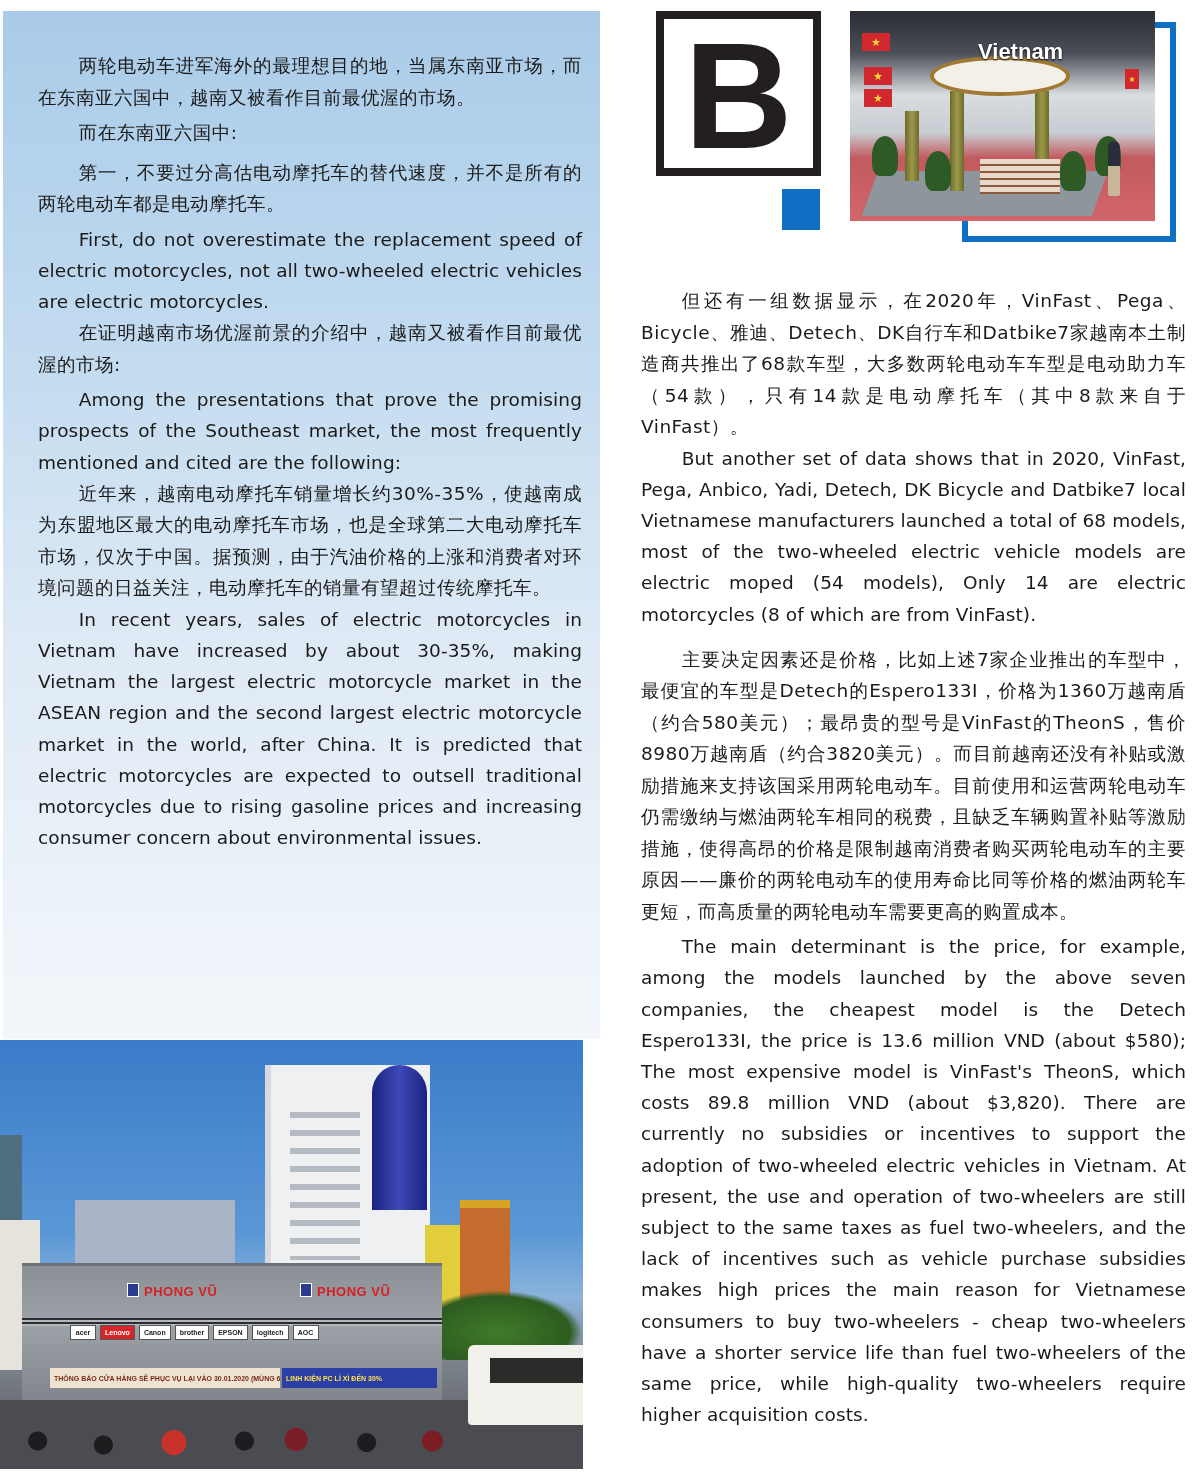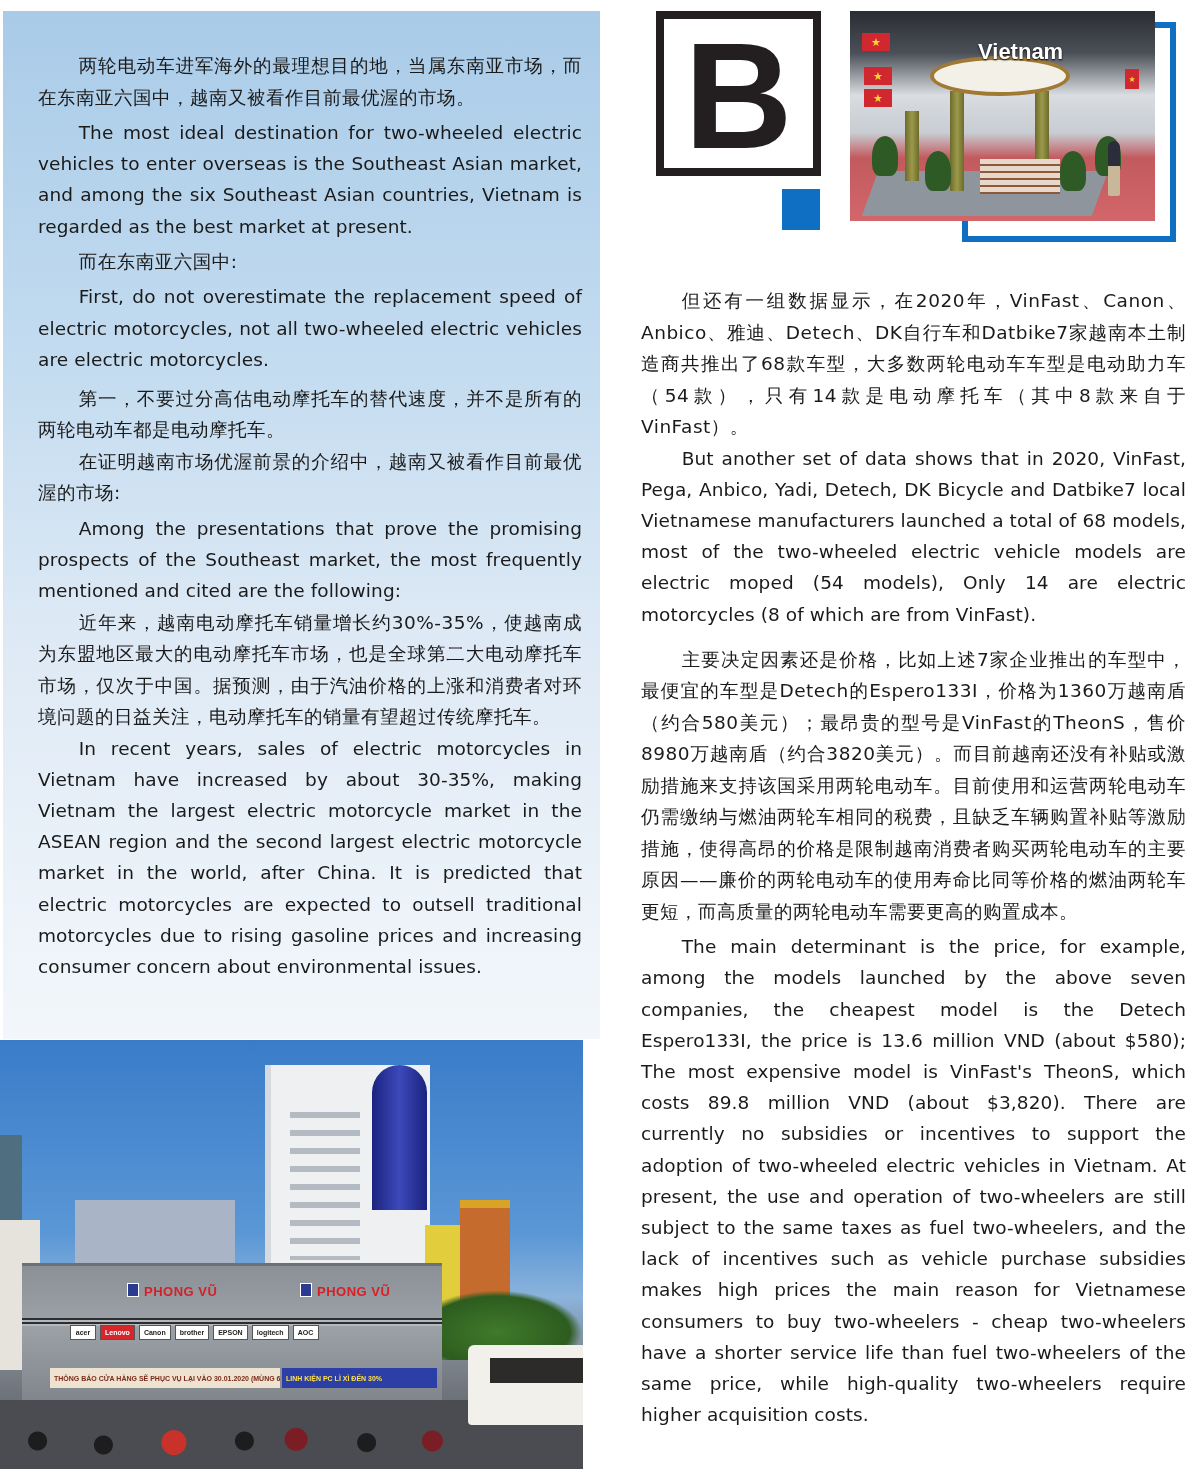--- a/index.html
+++ b/index.html
@@ -95,24 +95,23 @@
   .flag.f1 { left: 12px; top: 22px; } .flag.f2 { left: 14px; top: 56px; } .flag.f3 { left: 14px; top: 78px; } .flag.f4 { left: 275px; top: 58px; width: 14px; height: 20px; font-size: 8px; }
   .expo-person { position: absolute; left: 258px; top: 130px; width: 12px; height: 55px; background: linear-gradient(to bottom, #2b2e3a 0 45%, #c9b79a 45% 100%); border-radius: 6px 6px 2px 2px; }
 </style>
 </head>
 <body>
 
 <div class="left-panel"></div>
 
 <div class="col left-col">
   <p class="para zh">两轮电动车进军海外的最理想目的地，当属东南亚市场，而在东南亚六国中，越南又被看作目前最优渥的市场。</p>
-  <p class="para en gap-s">The most ideal destination for two-wheeled electric vehicles to enter overseas is the Southeast Asian market, and among the six Southeast Asian countries, Vietnam is regarded as the best market at present.</p>
   <p class="para zh gap-s">而在东南亚六国中:</p>
+  <p class="para zh gap-m">第一，不要过分高估电动摩托车的替代速度，并不是所有的两轮电动车都是电动摩托车。</p>
   <p class="para en gap-s">First, do not overestimate the replacement speed of electric motorcycles, not all two-wheeled electric vehicles are electric motorcycles.</p>
-  <p class="para zh gap-m">第一，不要过分高估电动摩托车的替代速度，并不是所有的两轮电动车都是电动摩托车。</p>
   <p class="para zh">在证明越南市场优渥前景的介绍中，越南又被看作目前最优渥的市场:</p>
   <p class="para en gap-s">Among the presentations that prove the promising prospects of the Southeast market, the most frequently mentioned and cited are the following:</p>
   <p class="para zh">近年来，越南电动摩托车销量增长约30%-35%，使越南成为东盟地区最大的电动摩托车市场，也是全球第二大电动摩托车市场，仅次于中国。据预测，由于汽油价格的上涨和消费者对环境问题的日益关注，电动摩托车的销量有望超过传统摩托车。</p>
   <p class="para en">In recent years, sales of electric motorcycles in Vietnam have increased by about 30-35%, making Vietnam the largest electric motorcycle market in the ASEAN region and the second largest electric motorcycle market in the world, after China. It is predicted that electric motorcycles are expected to outsell traditional motorcycles due to rising gasoline prices and increasing consumer concern about environmental issues.</p>
 </div>
 
 <div class="street-photo">
   <div class="bldg b-left-tower"></div>
   <div class="bldg b-left-white"></div>
   <div class="bldg b-white"></div>
@@ -165,17 +164,17 @@
   <span class="expo-title">Vietnam</span>
   <div class="expo-counter"></div>
   <div class="expo-plant pl1"></div>
   <div class="expo-plant pl2"></div>
   <div class="expo-plant pl3"></div>
   <div class="expo-plant pl4"></div>
   <div class="expo-person"></div>
 </div>
 
 <div class="col right-col">
-  <p class="para zh">但还有一组数据显示，在2020年，VinFast、Canon、Anbico、雅迪、Detech、DK自行车和Datbike7家越南本土制造商共推出了68款车型，大多数两轮电动车车型是电动助力车（54款），只有14款是电动摩托车（其中8款来自于VinFast）。</p>
+  <p class="para zh">但还有一组数据显示，在2020年，VinFast、Pega、Bicycle、雅迪、Detech、DK自行车和Datbike7家越南本土制造商共推出了68款车型，大多数两轮电动车车型是电动助力车（54款），只有14款是电动摩托车（其中8款来自于VinFast）。</p>
   <p class="para en">But another set of data shows that in 2020, VinFast, Pega, Anbico, Yadi, Detech, DK Bicycle and Datbike7 local Vietnamese manufacturers launched a total of 68 models, most of the two-wheeled electric vehicle models are electric moped (54 models), Only 14 are electric motorcycles (8 of which are from VinFast).</p>
   <p class="para zh gap-l">主要决定因素还是价格，比如上述7家企业推出的车型中，最便宜的车型是Detech的Espero133I，价格为1360万越南盾（约合580美元）；最昂贵的型号是VinFast的TheonS，售价8980万越南盾（约合3820美元）。而目前越南还没有补贴或激励措施来支持该国采用两轮电动车。目前使用和运营两轮电动车仍需缴纳与燃油两轮车相同的税费，且缺乏车辆购置补贴等激励措施，使得高昂的价格是限制越南消费者购买两轮电动车的主要原因——廉价的两轮电动车的使用寿命比同等价格的燃油两轮车更短，而高质量的两轮电动车需要更高的购置成本。</p>
   <p class="para en gap-s">The main determinant is the price, for example, among the models launched by the above seven companies, the cheapest model is the Detech Espero133I, the price is 13.6 million VND (about $580); The most expensive model is VinFast's TheonS, which costs 89.8 million VND (about $3,820). There are currently no subsidies or incentives to support the adoption of two-wheeled electric vehicles in Vietnam. At present, the use and operation of two-wheelers are still subject to the same taxes as fuel two-wheelers, and the lack of incentives such as vehicle purchase subsidies makes high prices the main reason for Vietnamese consumers to buy two-wheelers - cheap two-wheelers have a shorter service life than fuel two-wheelers of the same price, while high-quality two-wheelers require higher acquisition costs.</p>
 </div>
 
 </body></html>

